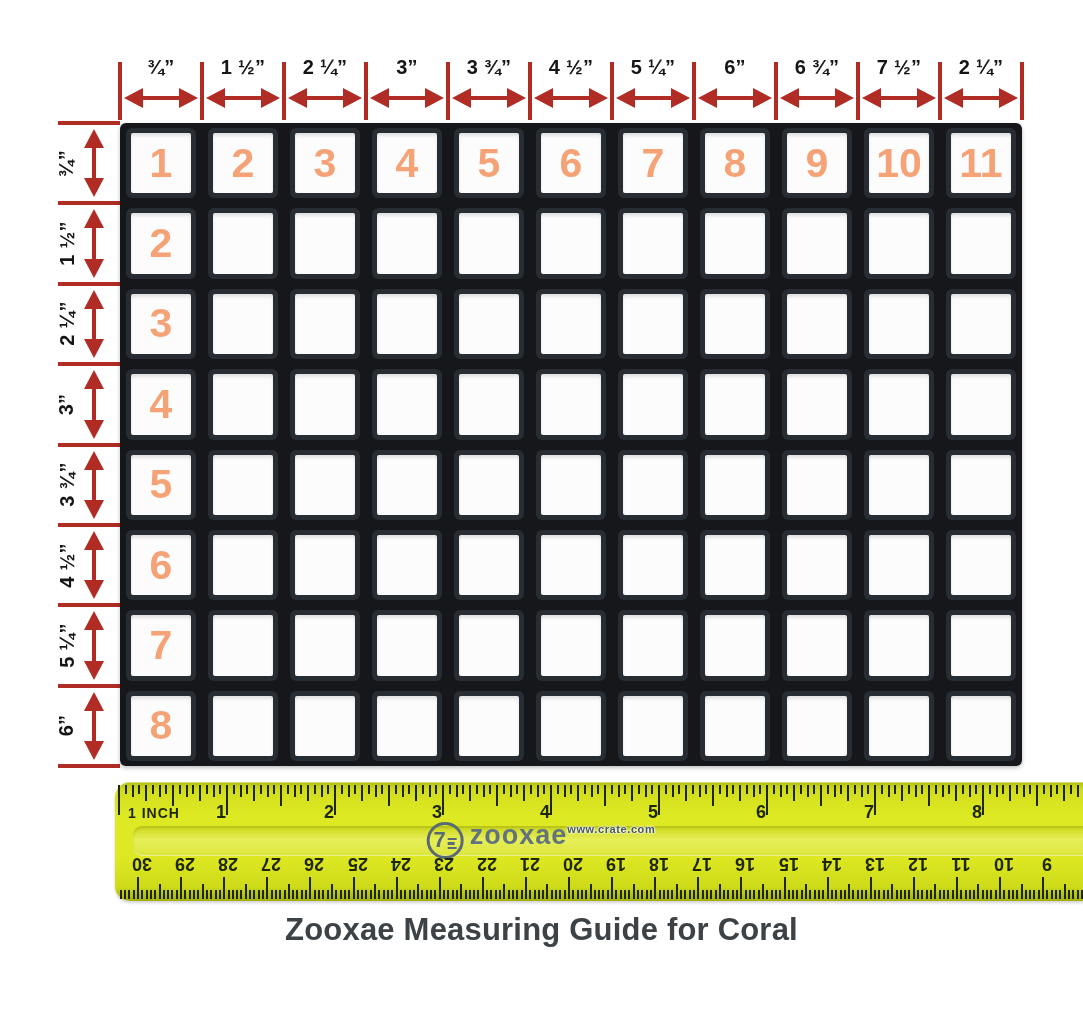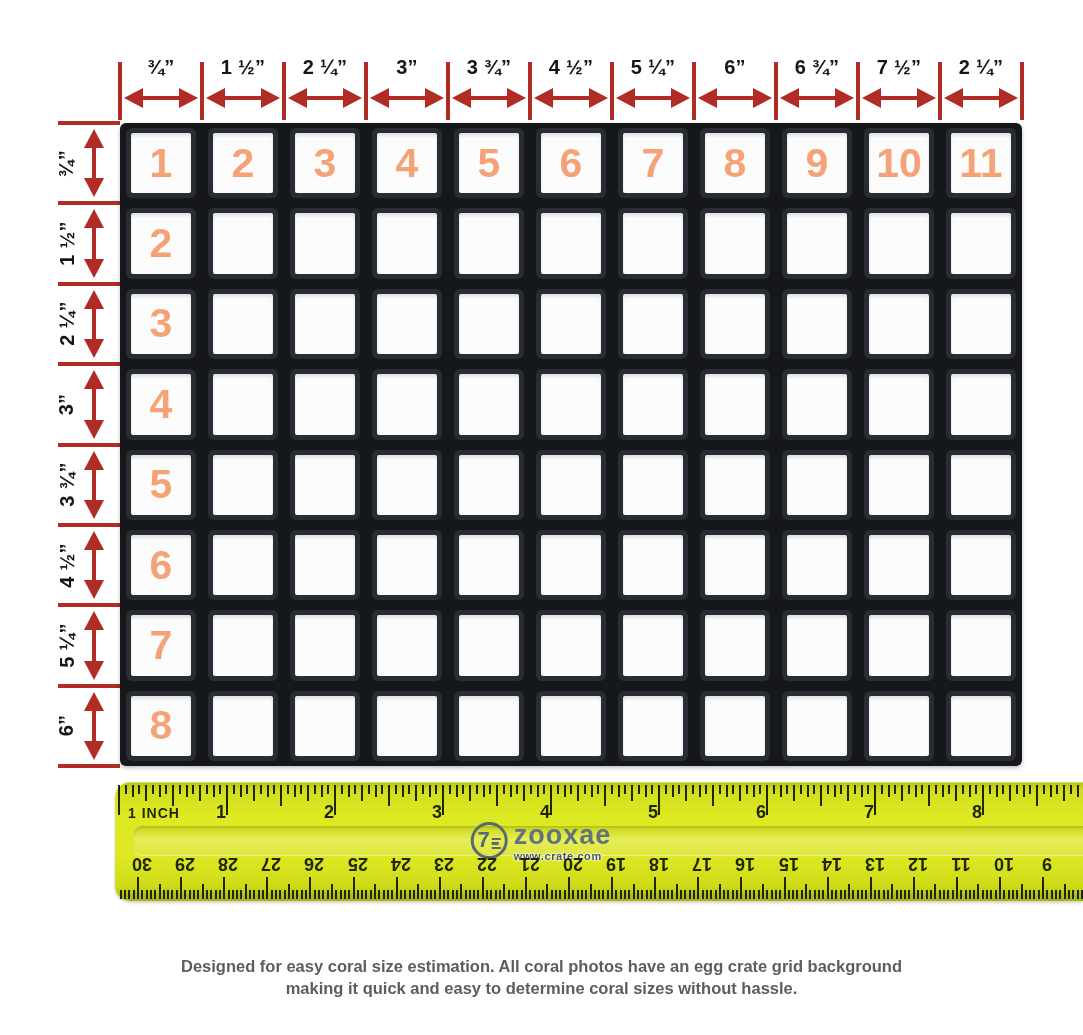--- a/index.html
+++ b/index.html
@@ -64,21 +64,21 @@
   .zero{position:absolute;left:13px;top:23px;font-weight:bold;font-size:14px;color:var(--ruler-ink);letter-spacing:1px;}
   .cnum{position:absolute;top:71px;font-weight:bold;font-size:18px;color:var(--ruler-ink);
         transform:translateX(-50%) rotate(180deg);}
   .logo{position:absolute;left:426px;top:40px;transform:translateX(-50%);display:flex;align-items:flex-start;gap:6px;}
   .logo-circle{width:37px;height:37px;border:3px solid var(--slate);border-radius:50%;
         display:flex;align-items:center;justify-content:center;gap:2px;color:var(--slate);flex:0 0 auto;}
   .logo-mark{font-weight:bold;font-size:22px;line-height:1;transform:translateY(-1px);}
   .logo-bars{display:flex;flex-direction:column;gap:2px;transform:translateY(3px);}
   .logo-bars i{display:block;width:9px;height:2.5px;background:var(--slate);}
   .logo-bars i:nth-child(2){width:7px;}
-  .logo-text{display:flex;flex-direction:column;line-height:1;}
+  .logo-text{display:flex;flex-direction:row;line-height:1;}
   .logo-brand{font-weight:bold;font-size:27px;color:#63737e;letter-spacing:1px;}
   .logo-url{font-weight:bold;font-size:11px;color:#46565f;margin-top:2px;letter-spacing:.6px;
         text-shadow:0 0 2px #fff,0 0 2px #fff,0 0 3px #fff;}
 
   
   .title{position:absolute;left:0;right:0;top:912px;text-align:center;
         font-weight:bold;font-size:31px;color:#3c4246;letter-spacing:.2px;}
   .subtitle{position:absolute;left:50%;transform:translateX(-50%);top:956px;width:900px;text-align:center;
         font-weight:bold;font-size:16.5px;color:#595e62;line-height:1.32;}
 </style>
@@ -938,18 +938,15 @@
       <div class="cnum" style="left: 630.4px;">16</div>
       <div class="cnum" style="left: 673.5px;">15</div>
       <div class="cnum" style="left: 716.6px;">14</div>
       <div class="cnum" style="left: 759.7px;">13</div>
       <div class="cnum" style="left: 802.8px;">12</div>
       <div class="cnum" style="left: 845.9px;">11</div>
       <div class="cnum" style="left: 889px;">10</div>
       <div class="cnum" style="left: 932.1px;">9</div>
     </div>
 
-  <div class="subtitle">
-    <div>Designed for easy coral size estimation. All coral photos have an egg crate grid background</div>
-    <div>making it quick and easy to determine coral sizes without hassle.</div>
-  </div>
+  <div class="title">Zooxae Measuring Guide for Coral</div>
 
 </div>
 
 </body></html>

